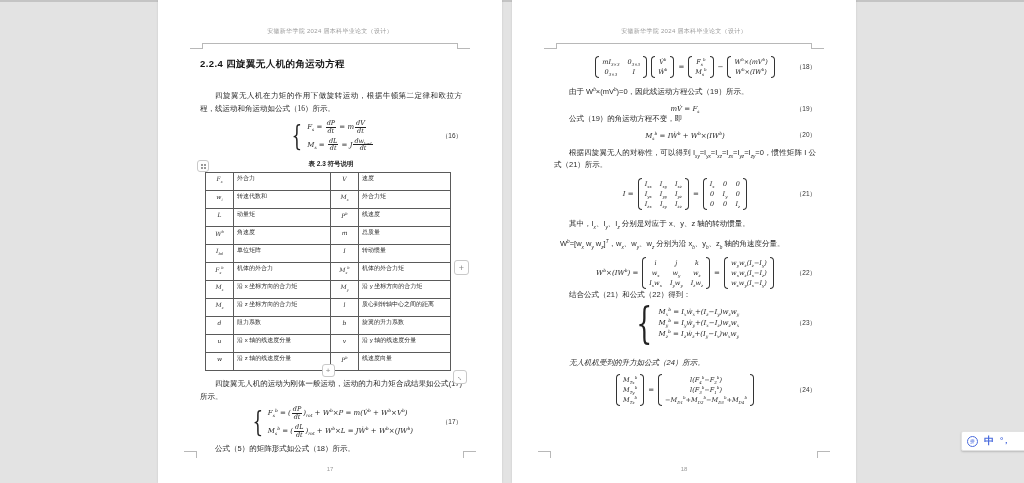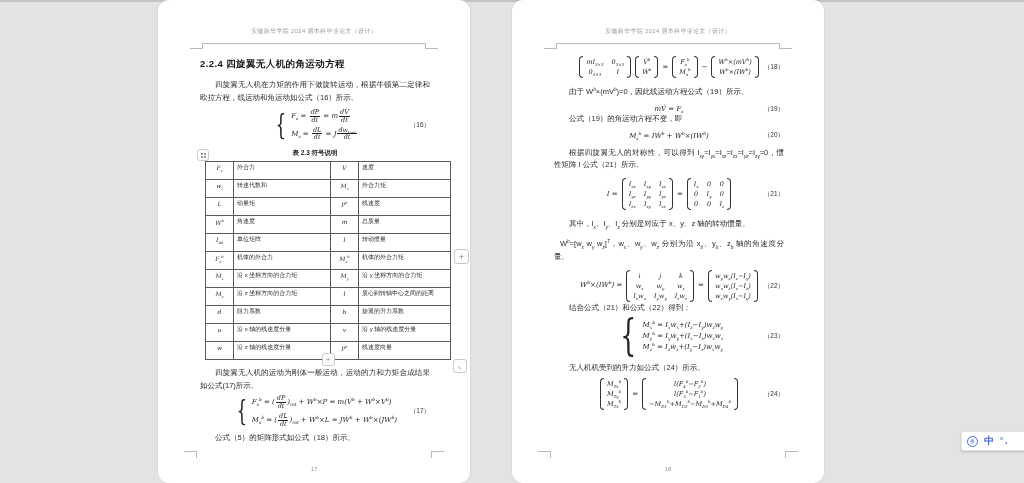--- a/index.html
+++ b/index.html
@@ -1,21 +1,21 @@
 <!DOCTYPE html>
 <html><head>
 <meta charset="utf-8">
 <style>
   html,body{margin:0;padding:0;background:#e3e3e3;}
   .canvas{position:relative;width:1024px;height:483px;overflow:hidden;background:#e3e3e3;
           font-family:"Liberation Sans",sans-serif;}
   .top-edge{position:absolute;top:0;left:0;width:1024px;height:2px;background:#c4c4c4;}
 
-  .page{position:absolute;top:0;height:483px;width:312px;background:#ffffff;
-        box-shadow:0 0 2px rgba(0,0,0,.12);border-radius:11px;}
+  .page{position:absolute;top:0;height:483px;width:344px;background:#ffffff;
+        box-shadow:0 0 2px rgba(0,0,0,.12);}
   .page-left{left:158px;}
   .page-right{left:512px;}
 
   .page-header{position:absolute;top:27px;left:0;right:0;text-align:center;
                font-size:6px;color:#9a9a9a;letter-spacing:.3px;}
   .hrule{position:absolute;top:43px;left:32px;right:32px;height:6px;}
   .hrule .line{position:absolute;top:0;left:12px;right:12px;border-top:1px solid #b8b8b8;}
   .hrule .hc-l{position:absolute;left:0;top:0;width:12px;height:5px;
                border-right:1px solid #b8b8b8;border-bottom:1px solid #b8b8b8;}
   .hrule .hc-r{position:absolute;right:0;top:0;width:12px;height:5px;
@@ -97,21 +97,21 @@
   <div class="page page-left">
     <div class="page-header">安徽新华学院 2024 届本科毕业论文（设计）</div>
     <div class="hrule">
       <span class="hc-l"></span>
         <span class="line"></span>
         <span class="hc-r"></span>
     </div>
 
     <div class="content">
       <h2 class="sec">2.2.4  四旋翼无人机的角运动方程</h2>
-      <p class="p ind" style="margin-top:8px;">四旋翼无人机在力矩的作用下做旋转运动，根据牛顿第二定律和欧拉方程，线运动和角运动如公式（16）所示。</p>
+      <p class="p ind" style="margin-top:19px;font-family:Liberation Serif, serif;">四旋翼无人机在力矩的作用下做旋转运动，根据牛顿第二定律和欧拉方程，线运动和角运动如公式（16）所示。</p>
 
       <div class="formula" style="margin-top:5px;"><span class="fbody"><span class="sys">
               <span class="brace" style="font-size: 28px;">{</span>
               <span class="sysrows">
                 <div>F<sub>s</sub> = <span class="fr">
                     <span class="fn">dP</span>
                     <span class="fd">dt</span>
                   </span> = m<span class="fr">
                     <span class="fn">dV</span>
                     <span class="fd">dt</span>
@@ -338,21 +338,21 @@
             </span></span><span class="fnum">（22）</span></div>
       <p class="p ind" style="">结合公式（21）和公式（22）得到：</p>
       <div class="formula" style="margin-top:4px;"><span class="fbody"><span class="sys">
               <span class="brace" style="font-size: 42px;">{</span>
               <span class="sysrows">
                 <div>M<sub>x</sub><sup>b</sup> = I<sub>x</sub>ẇ<sub>x</sub>+(I<sub>z</sub>−I<sub>y</sub>)w<sub>z</sub>w<sub>y</sub></div>
                 <div>M<sub>y</sub><sup>b</sup> = I<sub>y</sub>ẇ<sub>y</sub>+(I<sub>x</sub>−I<sub>z</sub>)w<sub>z</sub>w<sub>x</sub></div>
                 <div>M<sub>z</sub><sup>b</sup> = I<sub>z</sub>ẇ<sub>z</sub>+(I<sub>y</sub>−I<sub>x</sub>)w<sub>x</sub>w<sub>y</sub></div>
               </span>
             </span></span><span class="fnum">（23）</span></div>
-      <p class="p ind" style="margin-top:8px;">无人机机受到的升力如公式（24）所示。</p>
+      <p class="p ind" style="margin-top:16px;font-style:italic;">无人机机受到的升力如公式（24）所示。</p>
       <div class="formula" style="margin-top:4px;"><span class="fbody"><span class="mx">
               <span class="pl"></span>
               <span class="mxc" style="grid-template-columns: repeat(1, auto);">
                 <span>M<sub>Tx</sub><sup>b</sup></span>
                 <span>M<sub>Ty</sub><sup>b</sup></span>
                 <span>M<sub>Tz</sub><sup>b</sup></span>
               </span>
               <span class="pr"></span>
             </span><span class="ft">=</span><span class="mx">
               <span class="pl"></span>

